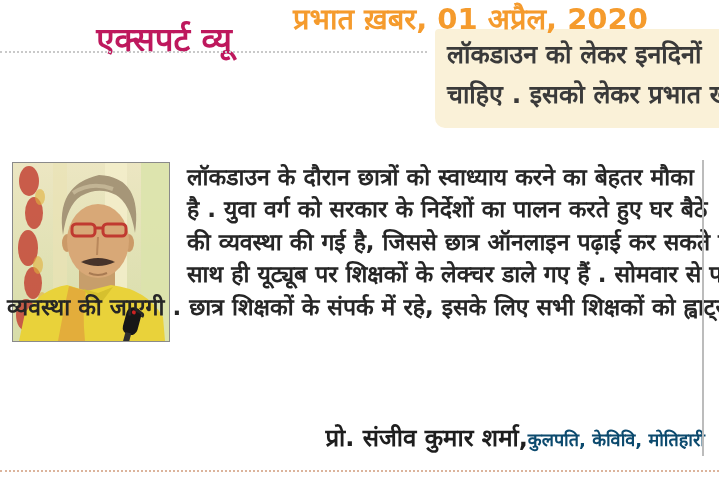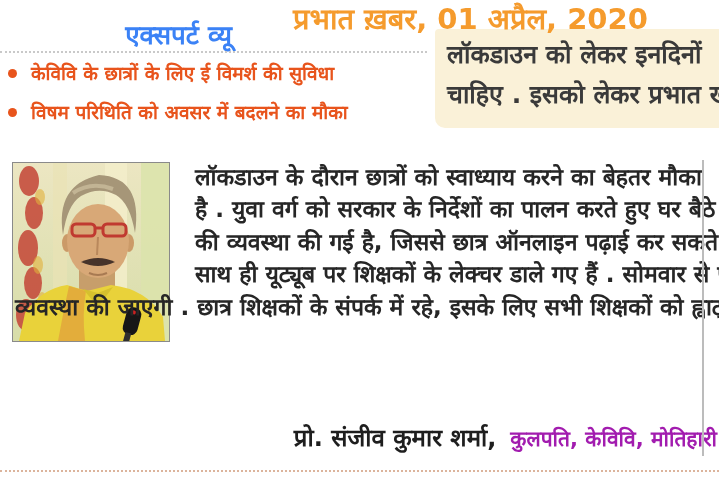--- a/index.html
+++ b/index.html
@@ -9,21 +9,21 @@
   }
   
   .masthead{
     position:absolute;left:293px;top:-2px;width:430px;
     font-size:29px;font-weight:bold;color:#f59b2d;
     white-space:nowrap;z-index:5;letter-spacing:0px;
   }
   
   .section-head{
     position:absolute;left:0;top:16px;width:232px;text-align:right;
-    font-size:26px;font-weight:bold;color:#3b82f6;white-space:nowrap;
+    font-size:33px;font-weight:bold;color:#be185d;white-space:nowrap;
   }
   .dotted-gray{
     position:absolute;left:0;top:51px;width:427px;height:0;
     border-top:2px dotted #c9c9c9;
   }
   
   .bullets{position:absolute;left:6px;top:60px;width:420px;}
   .bullet-row{display:flex;align-items:flex-start;margin-bottom:13px;}
   .bullet-dot{
     width:9px;height:9px;border-radius:50%;background:#e8541c;
@@ -42,62 +42,52 @@
     line-height:40px;padding-left:12px;
   }
   .highlight-line:first-child{padding-top:6px;}
   
   .photo{
     position:absolute;left:12px;top:162px;width:158px;height:180px;
     border:1px solid #8a8a8a;box-sizing:border-box;overflow:hidden;background:#e5e2b8;
   }
   .photo svg{display:block;filter:blur(0.6px);}
   
-  .article{position:absolute;left:12px;top:161px;width:611px;}
+  .article{position:absolute;left:4px;top:161px;width:611px;}
   .article-line{
     font-size:23px;font-weight:bold;color:#262626;line-height:32.4px;
     white-space:nowrap;margin-left:183px;
   }
   .article-line.full{margin-left:3px;}
   
   .byline{
-    position:absolute;right:2px;top:420px;display:flex;align-items:baseline;
-    gap:14px;white-space:nowrap;
+    position:absolute;right:14px;top:420px;display:flex;align-items:baseline;
+    gap:0;white-space:nowrap;
   }
   .byline-name{font-size:24px;font-weight:bold;color:#1e1e1e;}
-  .byline-title{font-size:21px;font-weight:bold;color:#a21caf;}
+  .byline-title{font-size:18px;font-weight:bold;color:#0c4a6e;}
   
   .vrule{
     position:absolute;left:702px;top:160px;width:2px;height:296px;background:#bcbcbc;
   }
   .dotted-bottom{
     position:absolute;left:0;right:0;bottom:7px;height:0;
     border-top:2px dotted #dcb49c;
   }
 </style>
 </head>
 <body>
 
 <div class="clip">
 
   <div class="masthead">प्रभात ख़बर, 01 अप्रैल, 2020</div>
 
   <div class="section-head">एक्सपर्ट व्यू</div>
   <div class="dotted-gray"></div>
 
-  <div class="bullets">
-    <div class="bullet-row">
-      <span class="bullet-dot"></span>
-      <span class="bullet-text">केविवि के छात्रों के लिए ई विमर्श की सुविधा</span>
-    </div>
-    <div class="bullet-row">
-      <span class="bullet-dot"></span>
-      <span class="bullet-text">विषम परिथिति को अवसर में बदलने का मौका</span>
-    </div>
-  </div>
 
   <div class="highlight-box">
     <div class="highlight-line">लॉकडाउन को लेकर इनदिनों</div>
     <div class="highlight-line">चाहिए . इसको लेकर प्रभात ख</div>
   </div>
 
   <div class="photo">
     <svg width="156" height="178" viewBox="0 0 156 178" xmlns="http://www.w3.org/2000/svg">
       <defs>
         <linearGradient id="pbg" x1="0" y1="0" x2="0" y2="1">

